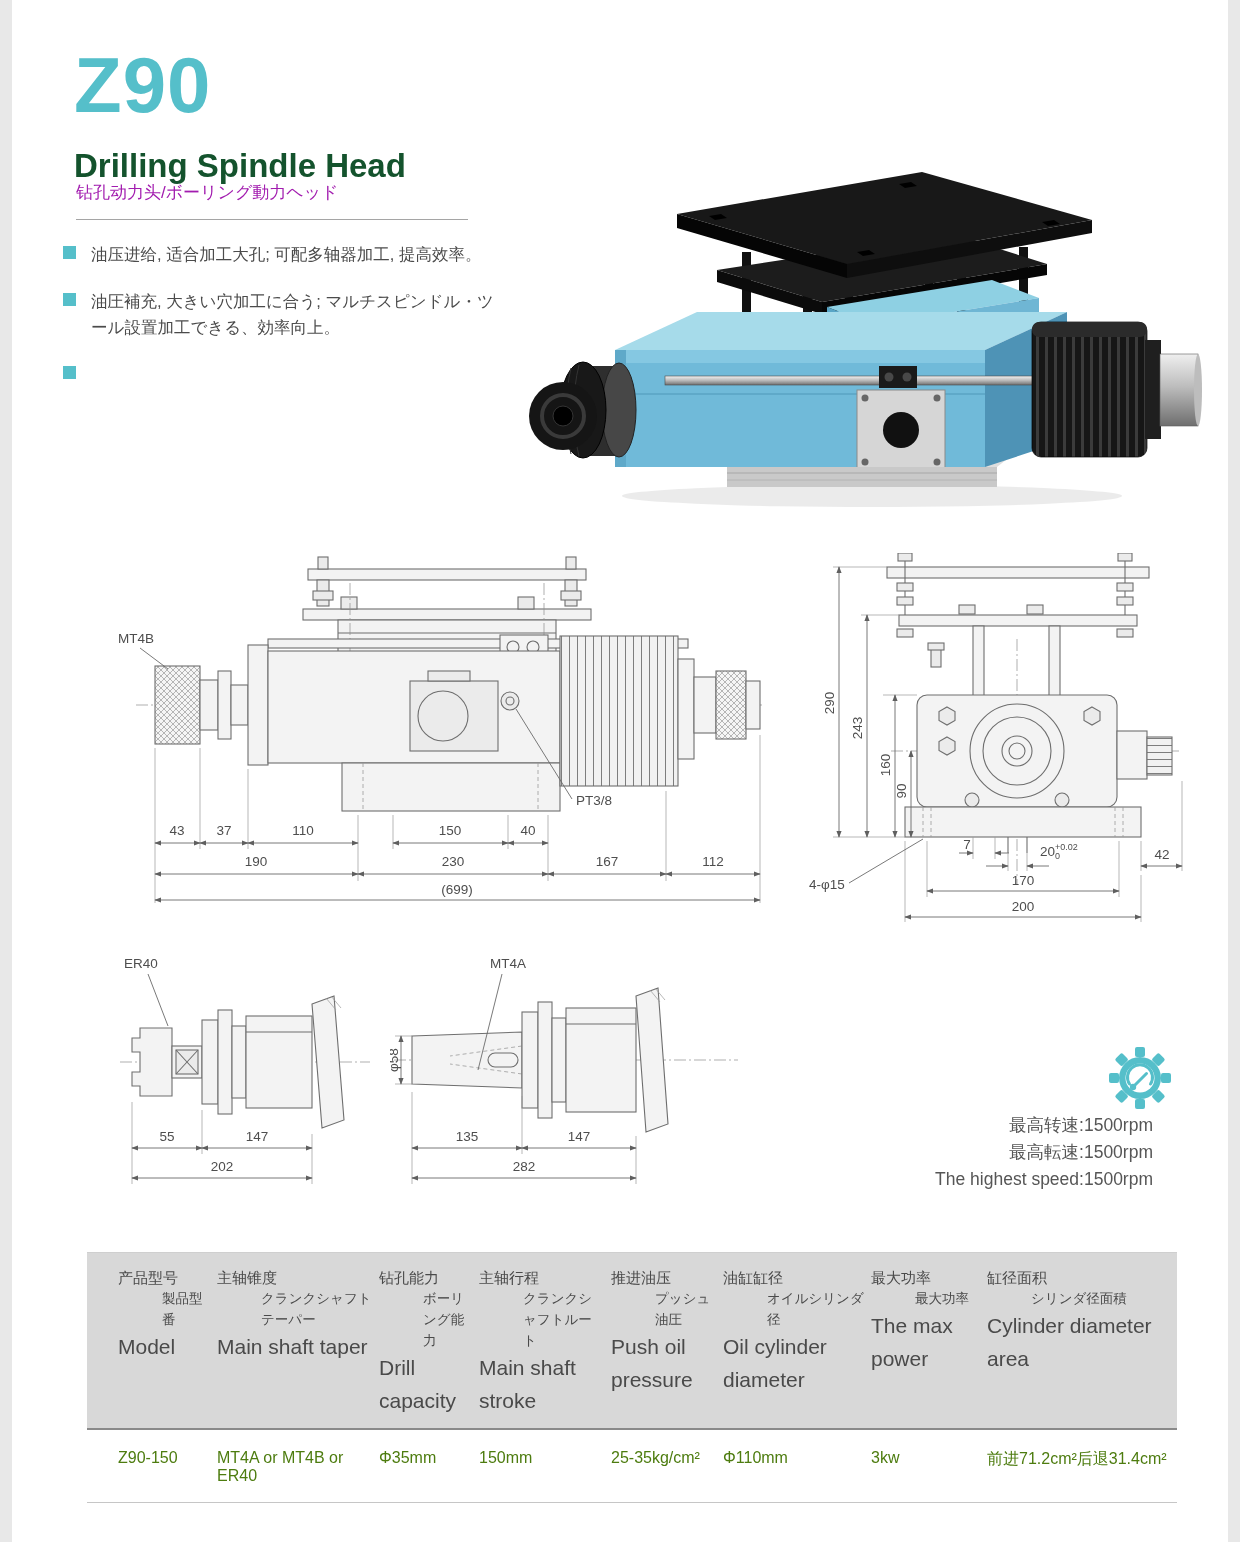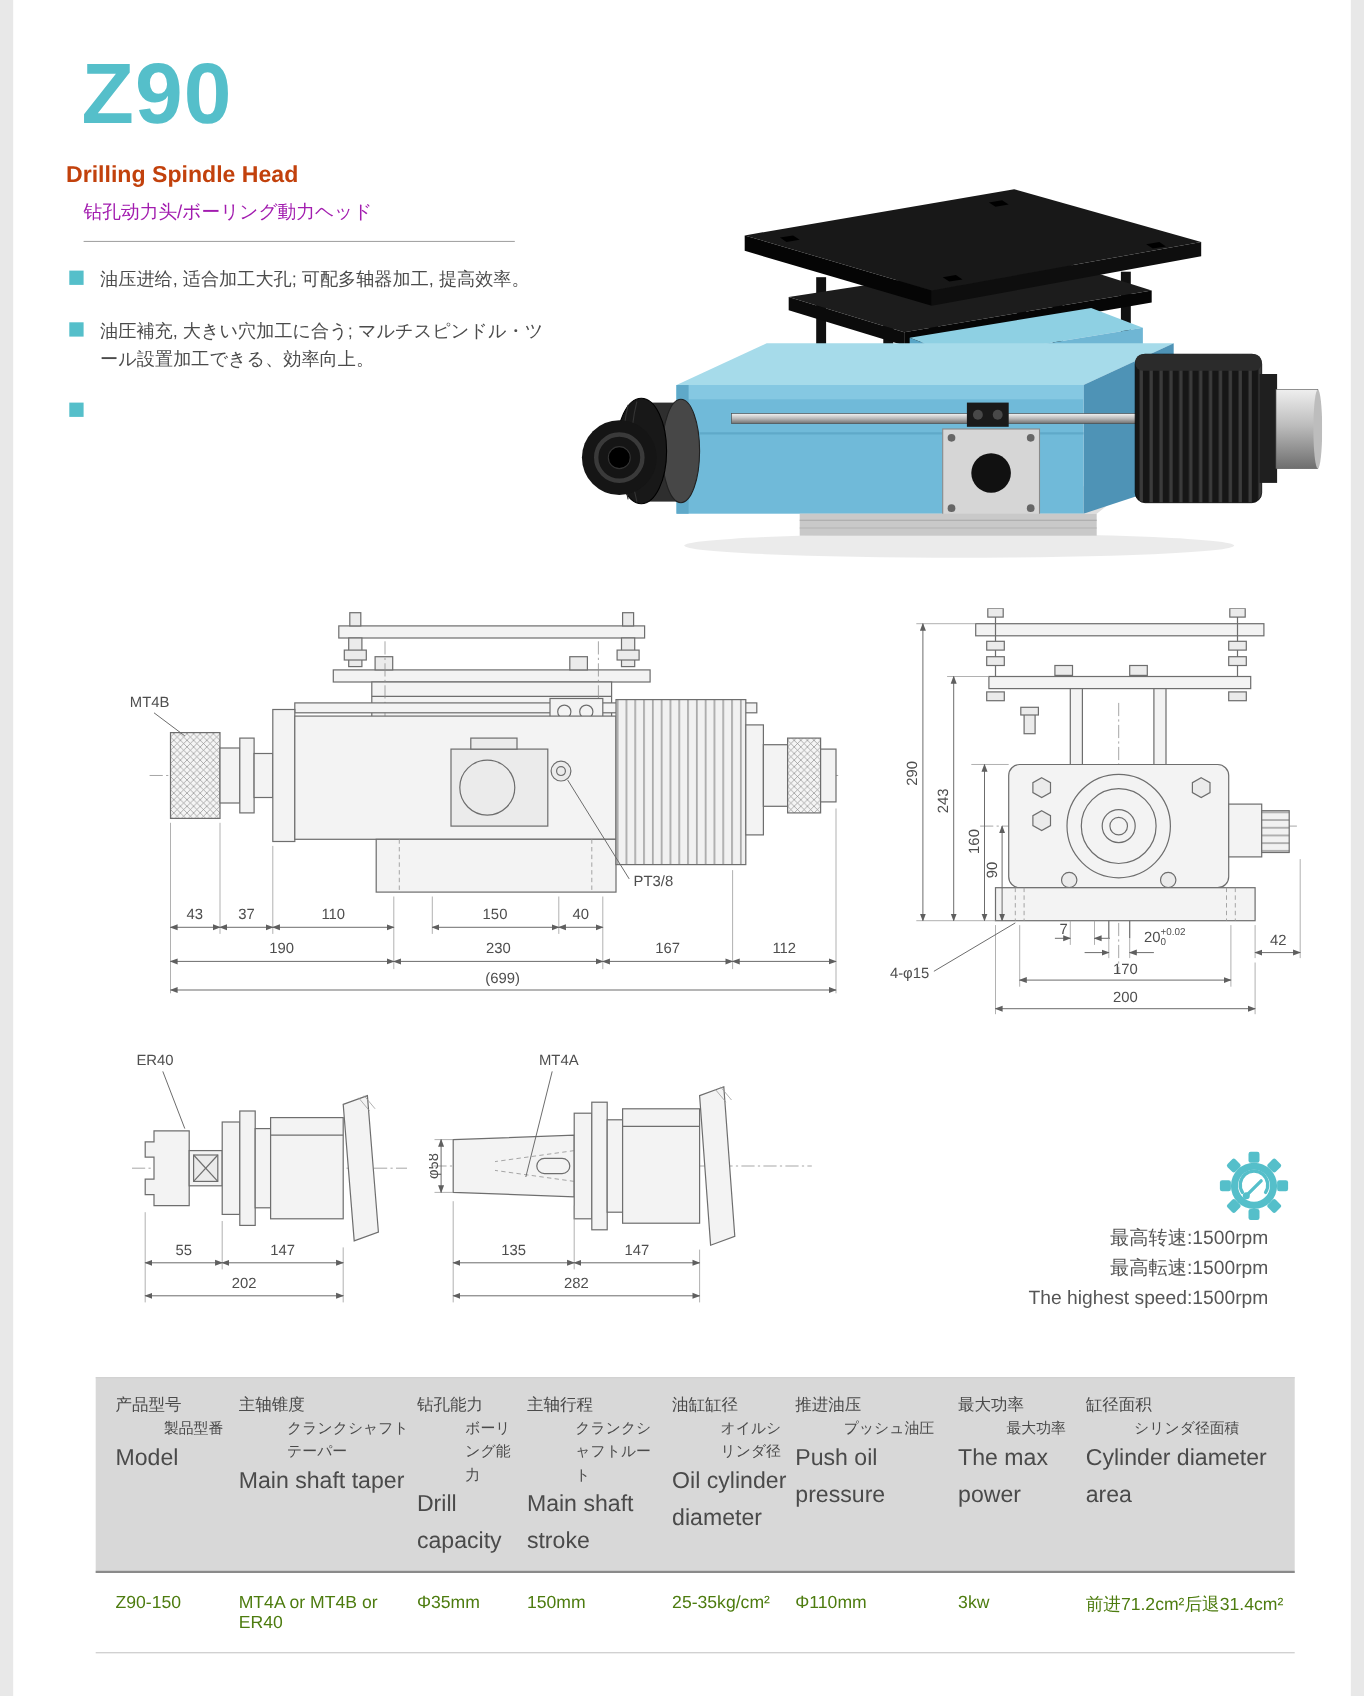--- a/index.html
+++ b/index.html
@@ -3,21 +3,21 @@
 <meta charset="utf-8">
 <style>
   * { margin:0; padding:0; box-sizing:border-box; }
   html,body { background:#e8e8e8; }
   body { font-family:"Liberation Sans","DejaVu Sans",sans-serif; }
   .page { position:relative; width:1216px; height:1542px; background:#ffffff; margin:0 auto; overflow:hidden;text-decoration:underline; }
   .abs { position:absolute; }
 
   
   .brand-title { left:62px; top:46px; font-size:78px; font-weight:700; color:#55BFCA; line-height:1; letter-spacing:1px; }
-  .sub-en { left:48px; top:147px; font-size:21px; font-weight:700; color:#c2410c; }
+  .sub-en { left:62px; top:147px; font-size:33px; font-weight:700; color:#14532d; }
   .sub-cjk { left:64px; top:181px; font-size:17px; color:#a21caf; }
   .divider { left:64px; top:219px; width:392px; height:1px; background:#A5A5A5; }
 
   
   .features { left:51px; top:241px; width:438px; }
   .feature { position:relative; padding-left:28px; font-size:16.5px; color:#4B4B4B; line-height:1.58; margin-bottom:21px; }
   .feature .bullet { position:absolute; left:0; top:5px; width:13px; height:13px; background:#55BFCA; }
 
   
   svg text { font-family:"Liberation Sans","DejaVu Sans",sans-serif; }
@@ -38,21 +38,21 @@
   
   .spec { left:75px; top:1252px; width:1090px; }
   .grid8 { display:grid; grid-template-columns:130px 162px 100px 132px 112px 148px 116px 190px; }
   .spec-head { background:#D8D8D8; border-top:1px solid #CFCFCF; border-bottom:2px solid #8A8A8A; padding:13px 0 11px 0; }
   .spec-head .cell { padding-right:6px; color:#4A4A4A; line-height:1.55; }
   .spec-head .cn { font-size:15px; }
   .spec-head .jp { font-size:13.5px;margin-left:44px; }
   .spec-head .en { font-size:21px; }
   .spec-row { border-bottom:1px solid #C6C6C6; padding:19px 0 17px 0; }
   .spec-row .cell { font-size:16px; color:#4d7c0f; padding-right:6px; }
-  .cell.c1 { padding-left:18px; }
+  .cell.c1 { padding-left:31px; }
 </style>
 </head>
 <body>
 
 <div class="page">
 
   <div class="abs brand-title">Z90</div>
   <div class="abs sub-en">Drilling Spindle Head</div>
   <div class="abs sub-cjk">钻孔动力头/ボーリング動力ヘッド</div>
   <div class="abs divider"></div>
@@ -488,28 +488,28 @@
         <div class="cn">钻孔能力</div>
         <div class="jp">ボーリング能力</div>
         <div class="en">Drill capacity</div>
       </div>
       <div class="cell">
         <div class="cn">主轴行程</div>
         <div class="jp">クランクシャフトルート</div>
         <div class="en">Main shaft stroke</div>
       </div>
       <div class="cell">
+        <div class="cn">推进油压</div>
+        <div class="jp">プッシュ油圧</div>
+        <div class="en">Push oil pressure</div>
+      </div>
+      <div class="cell">
         <div class="cn">油缸缸径</div>
         <div class="jp">オイルシリンダ径</div>
         <div class="en">Oil cylinder diameter</div>
-      </div>
-      <div class="cell">
-        <div class="cn">推进油压</div>
-        <div class="jp">プッシュ油圧</div>
-        <div class="en">Push oil pressure</div>
       </div>
       <div class="cell">
         <div class="cn">最大功率</div>
         <div class="jp">最大功率</div>
         <div class="en">The max power</div>
       </div>
       <div class="cell">
         <div class="cn">缸径面积</div>
         <div class="jp">シリンダ径面積</div>
         <div class="en">Cylinder diameter area</div>

